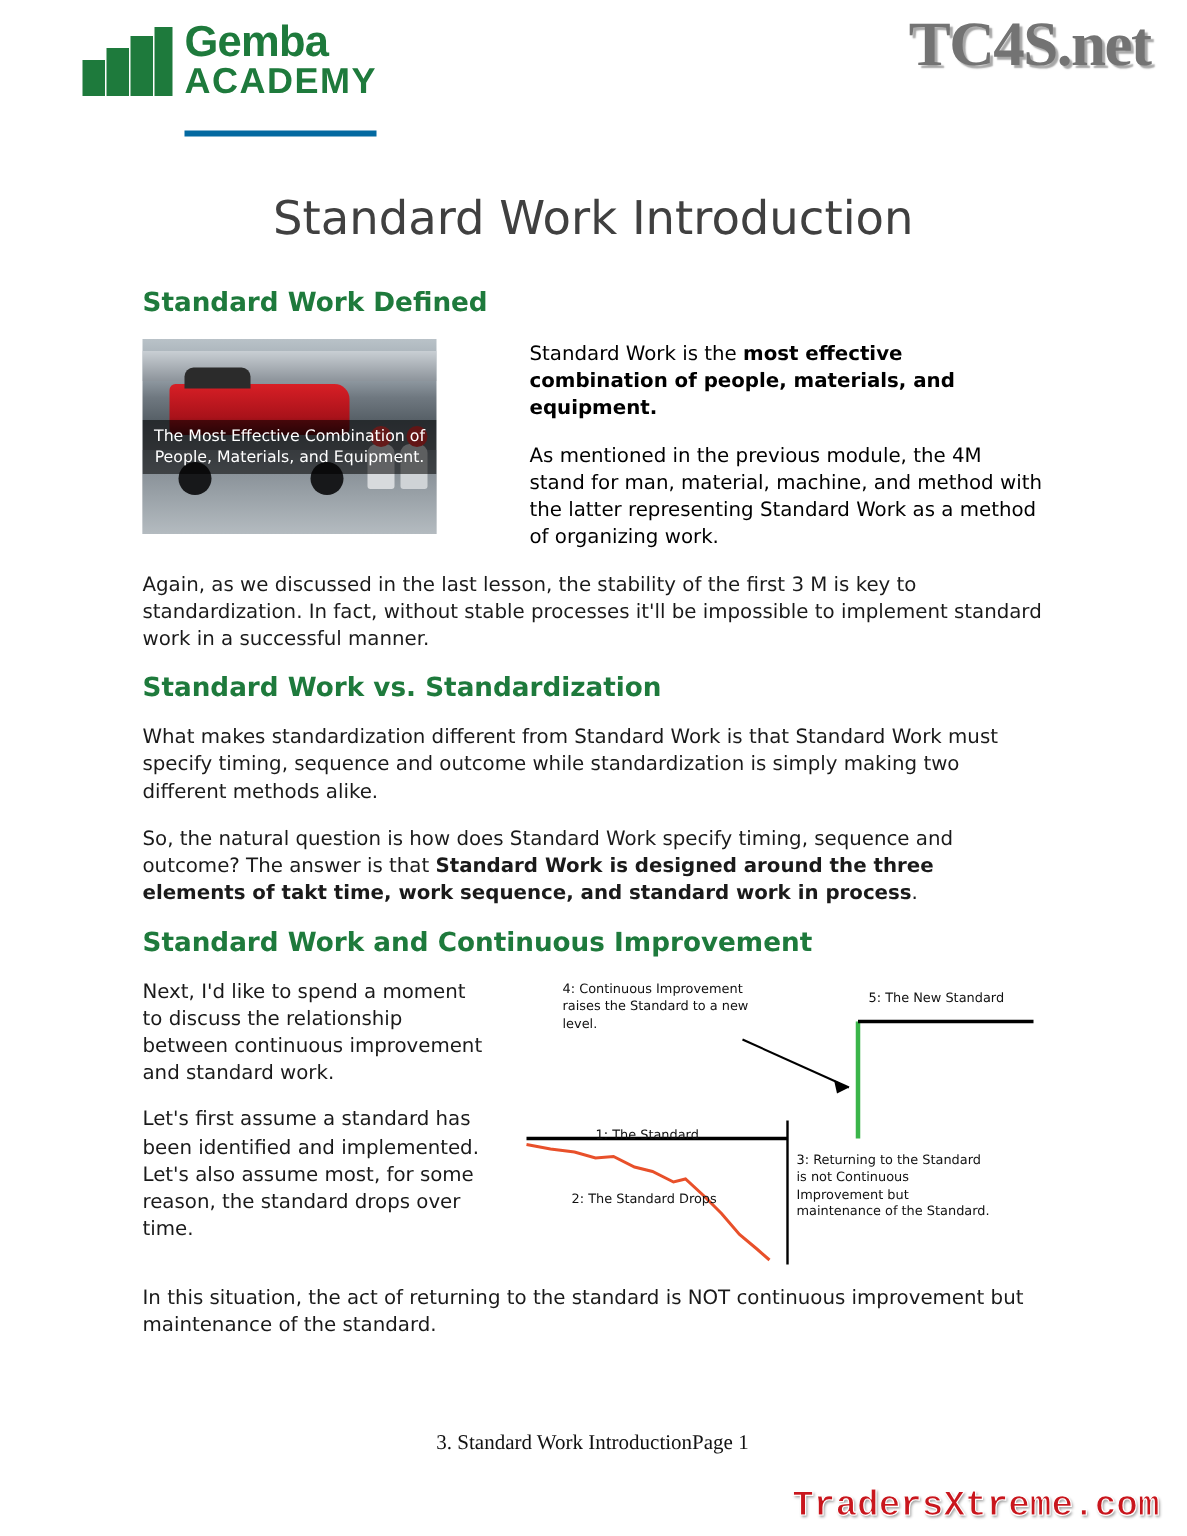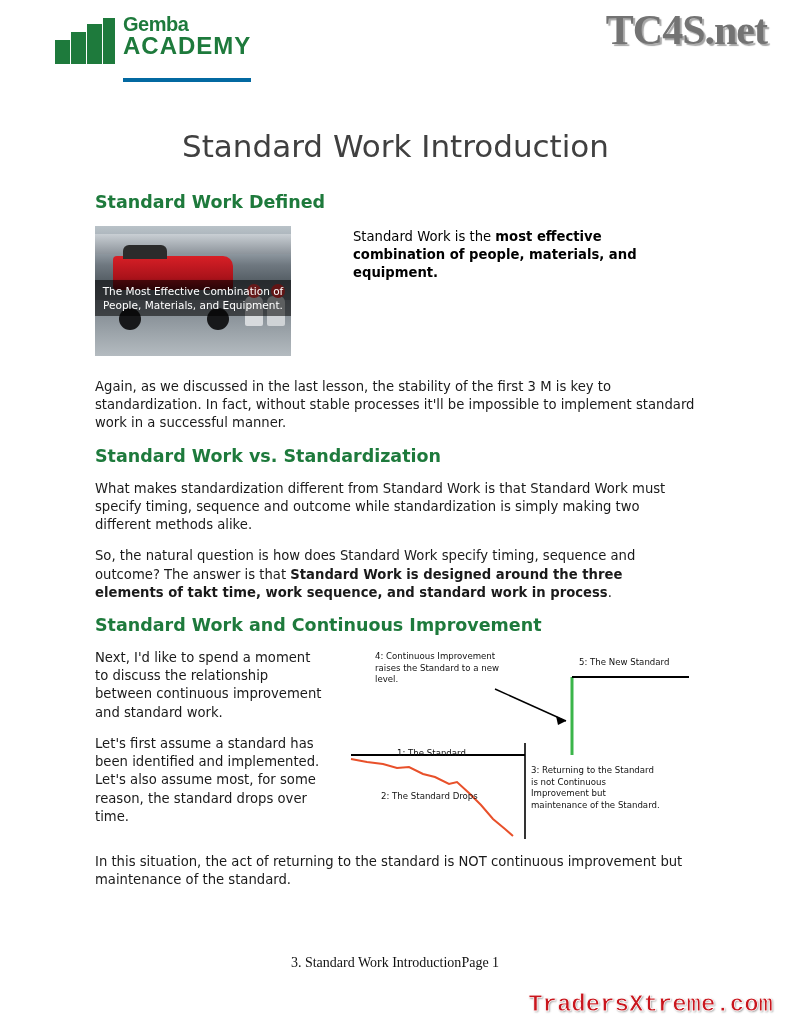--- a/index.html
+++ b/index.html
@@ -51,21 +51,21 @@
     background: #1e7a3c;
   }
   .logo-mark .b1 { left: 0px;  height: 24px; }
   .logo-mark .b2 { left: 16px; height: 32px; }
   .logo-mark .b3 { left: 32px; height: 40px; }
   .logo-mark .b4 { left: 48px; height: 46px; width: 12px; }
   .logo-text {
     line-height: 1.0;
   }
   .logo-line1 {
-    font-size: 20px;
+    font-size: 29px;
     font-weight: bold;
     color: #1e7a3c;
     letter-spacing: -0.5px;
   }
   .logo-line2 {
     font-size: 24px;
     font-weight: bold;
     color: #1e7a3c;
     letter-spacing: 1px;
     border-bottom: 4px solid #0369a1;
@@ -314,20 +314,21 @@
         <div class="tire t2"></div>
         <div class="crew c1"></div>
         <div class="crew c2"></div>
         <div class="crew c3"></div>
         <div class="helmet h1"></div>
         <div class="helmet h2"></div>
         <div class="caption">The Most Effective Combination of People, Materials, and Equipment.</div>
       </div>
       <div class="imgtext">
         <p><span>Standard Work is the </span><b>most effective combination of people, materials, and equipment.</b></p>
+        <p>As mentioned in the previous module, the 4M stand for man, material, machine, and method with the latter representing Standard Work as a method of organizing work.</p>
       </div>
     </div>
 
     <p class="body">Again, as we discussed in the last lesson, the stability of the first 3 M is key to standardization. In fact, without stable processes it'll be impossible to implement standard work in a successful manner.</p>
 
     <h2 class="section sec2">Standard Work vs. Standardization</h2>
     <p class="body">What makes standardization different from Standard Work is that Standard Work must specify timing, sequence and outcome while standardization is simply making two different methods alike.</p>
     <p class="body"><span>So, the natural question is how does Standard Work specify timing, sequence and outcome? The answer is that </span><b>Standard Work is designed around the three elements of takt time, work sequence, and standard work in process</b><span>.</span></p>
 
     <h2 class="section sec2">Standard Work and Continuous Improvement</h2>

